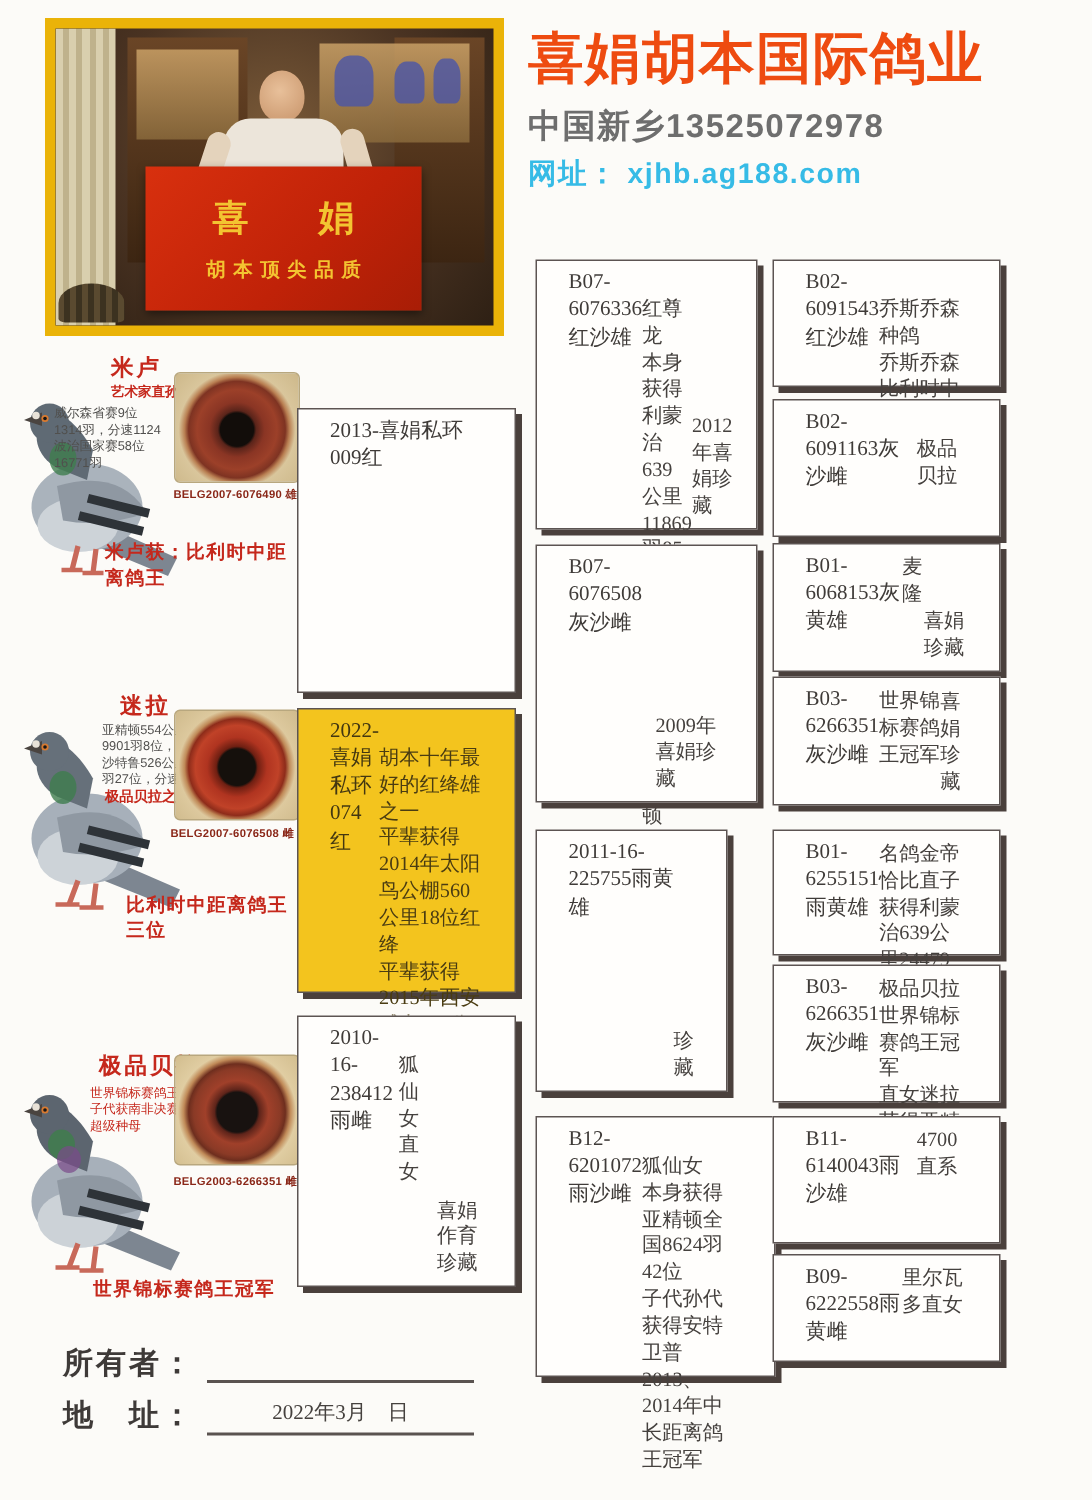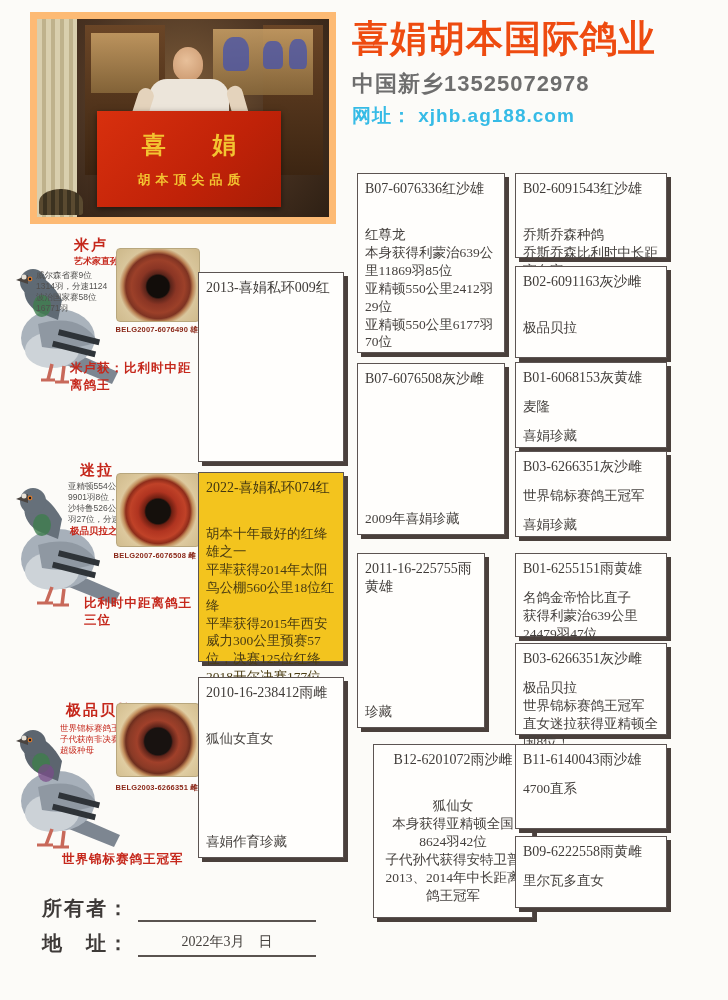--- a/index.html
+++ b/index.html
@@ -5,21 +5,21 @@
   html,body{margin:0;padding:0;}
   body{
     width:728px;height:1000px;position:relative;
     background:#fcfbf8;
     font-family:"Liberation Sans",sans-serif;
     overflow:hidden;
   }
   
   .photo-frame{
     position:absolute;left:30px;top:12px;width:306px;height:212px;
-    background:#fdba74;padding:7px;box-sizing:border-box;
+    background:#eab308;padding:7px;box-sizing:border-box;
   }
   .photo{
     position:relative;width:100%;height:100%;overflow:hidden;
     background:linear-gradient(180deg,#4a3categorical 0%,#3a2a1c 100%);
     background:radial-gradient(circle at 50% 35%, #7a5a38 0%, #4a3322 55%, #2e2014 100%);
   }
   .curtain{position:absolute;left:0;top:0;width:40px;height:100%;
     background:repeating-linear-gradient(90deg,#d9cfae 0 5px,#bfb28c 5px 9px);}
   .cabinet{position:absolute;top:6px;height:150px;background:linear-gradient(180deg,#6a4526,#3c2512);}
   .cab-l{left:48px;width:80px;}
@@ -48,24 +48,24 @@
   .masthead .title{color:#ee4b10;font-weight:bold;font-size:37px;letter-spacing:1px;line-height:1.15;}
   .masthead .phone{color:#6e6e6e;font-weight:bold;font-size:22px;margin-top:8px;letter-spacing:1px;}
   .masthead .web{color:#36bbe6;font-weight:bold;font-size:19px;margin-top:4px;letter-spacing:1px;}
 
   
   .box{
     position:absolute;background:#fffefc;
     border:1px solid #5c5452;
     box-shadow:4px 4px 0 #4a403c;
     box-sizing:border-box;
-    padding:6px 7px;
-    display:flex;flex-direction:column;
+    padding:6px 21px;
+    display:flex;flex-direction:row;
     font-family:"Liberation Serif",serif;
-    color:#45413e;font-size:13.5px;line-height:1.32;gap:11px;
+    color:#45413e;font-size:13.5px;line-height:1.32;
   }
   .box.yellow{background:#f3c41e;color:#4a3c12;}
   .box-title{font-size:14px;color:#3f3b38;}
   .box.yellow .box-title{color:#433711;}
   .box-body{white-space:pre-line;}
   .box-body.gap{margin-top:17px;}
   .box-footer{margin-top:auto;}
 
   
   .pcard{position:absolute;width:194px;}
@@ -254,21 +254,21 @@
 <div class="box" style="left:357px;top:363px;width:148px;height:172px;">
   <div class="box-title">B07-6076508灰沙雌</div>
   <div class="box-footer">2009年喜娟珍藏</div>
 </div>
 
 <div class="box" style="left:357px;top:553px;width:128px;height:175px;">
   <div class="box-title">2011-16-225755雨黄雄</div>
   <div class="box-footer">珍藏</div>
 </div>
 
-<div class="box" style="left:373px;top:744px;width:160px;height:174px;text-align:center;">
+<div class="box" style="left:357px;top:744px;width:160px;height:174px;">
   <div class="box-title">B12-6201072雨沙雌</div>
   <div class="box-body gap">狐仙女
 本身获得亚精顿全国8624羽42位
 子代孙代获得安特卫普2013、2014年中长距离鸽王冠军</div>
 </div>
 
 <div class="box" style="left:515px;top:173px;width:152px;height:85px;">
   <div class="box-title">B02-6091543红沙雄</div>
   <div class="box-body gap">乔斯乔森种鸽
 乔斯乔森比利时中长距离名家</div>

